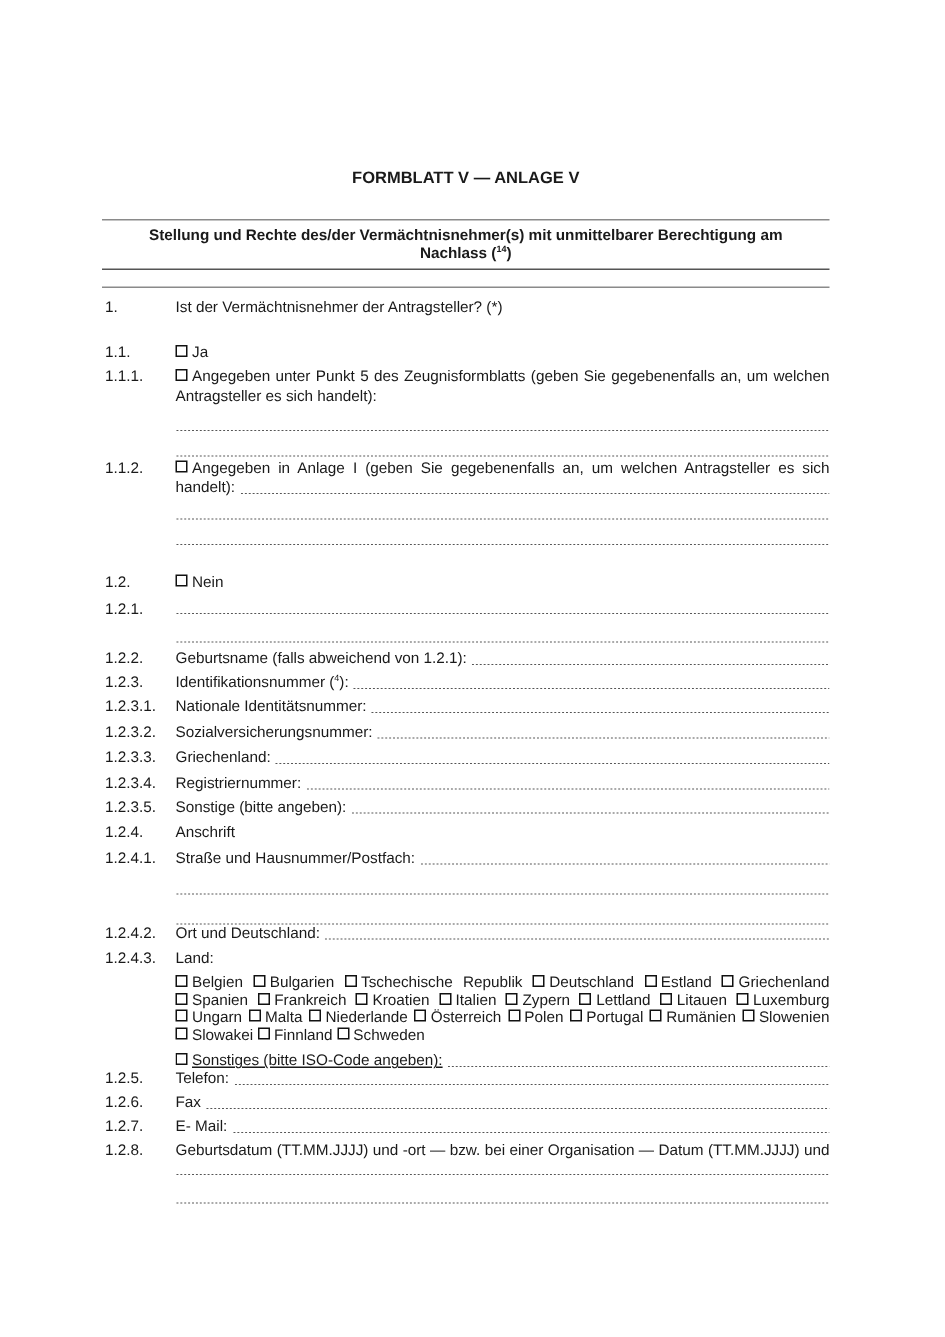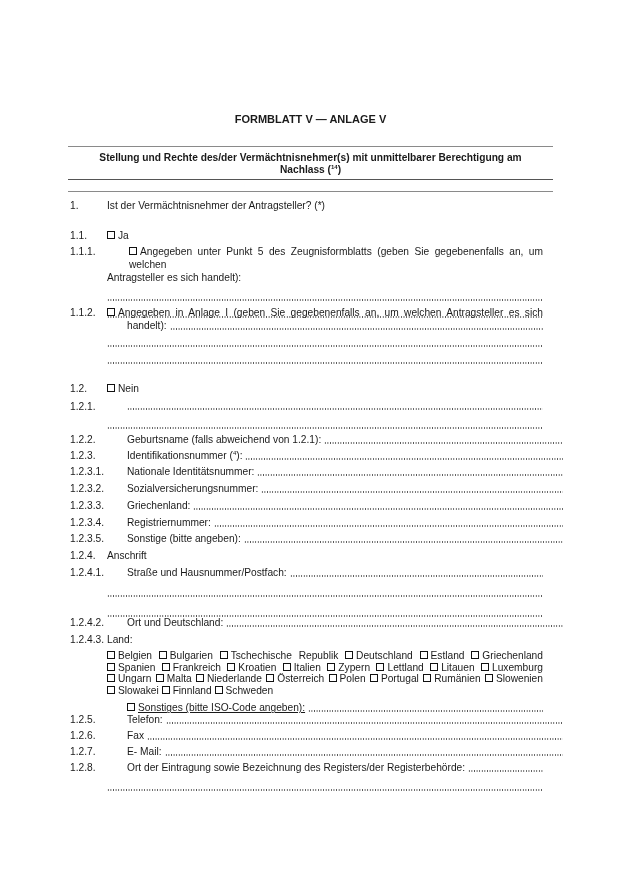--- a/index.html
+++ b/index.html
@@ -22,22 +22,22 @@
     .rule.r2 { top: 179px; border-top-color: #555; }
     .rule.r3 { top: 191px; border-top-color: #8a8a8a; }
     .section-title {
       position: absolute; left: 0; top: 152px; width: 485px;
       text-align: center; font-weight: bold; font-size: 10.2px; line-height: 12px;
     }
     sup { font-size: 6px; vertical-align: 4px; line-height: 0; }
 
     .row { position: absolute; left: 2px; width: 483px; }
     .num { position: absolute; left: 0; top: 0; width: 46px; }
-    .content { position: absolute; left: 37px; top: 0; width: 436px; text-align: justify; }
-    .line { display: flex; white-space: nowrap; overflow: hidden; margin-left: 20px; }
+    .content { position: absolute; left: 47px; top: 0; width: 436px; text-align: justify; }
+    .line { display: flex; white-space: nowrap; overflow: hidden; }
     .line .lbl { flex: 0 0 auto; padding-right: 3px; }
     .dots {
       flex: 1 1 auto; height: 10px; align-self: flex-end; margin-bottom: 2px;
       background-image: radial-gradient(circle, #555 0.55px, transparent 0.7px);
       background-size: 2.6px 2px;
       background-repeat: repeat-x;
       background-position: 0 100%;
     }
     .dotline { height: 13px; display: flex; }
     .cb {
@@ -68,21 +68,21 @@
   </div>
 
   <div class="row" style="top:229px;">
     <span class="num">1.1.</span>
     <span class="content"><span class="cb"></span><span>Ja</span></span>
   </div>
 
   <div class="row" style="top:245px;">
     <span class="num">1.1.1.</span>
     <div class="content">
-      <div style="text-align:justify;text-align-last:justify;margin-left:22px;"><span class="cb"></span><span>Angegeben unter Punkt 5 des Zeugnisformblatts (geben Sie gegebenenfalls an, um welchen</span></div>
+      <div style="text-align:justify;text-align-last:justify;"><span class="cb"></span><span>Angegeben unter Punkt 5 des Zeugnisformblatts (geben Sie gegebenenfalls an, um welchen</span></div>
       <div>Antragsteller es sich handelt):</div>
       <div class="dotline" style="margin-top:6px;">
           <span class="dots"></span>
         </div>
       <div class="dotline" style="margin-top:4px;">
           <span class="dots"></span>
         </div>
     </div>
   </div>
 
@@ -237,22 +237,22 @@
     <span class="num">1.2.7.</span>
     <div class="content line">
         <span class="lbl">E- Mail:</span>
         <span class="dots"></span>
       </div>
   </div>
 
   <div class="row" style="top:761px;">
     <span class="num">1.2.8.</span>
     <div class="content">
-      <div class="line">
-          <span class="lbl">Ort der Eintragung sowie Bezeichnung des Registers/der Registerbehörde:</span>
+      <div style="text-align:justify;text-align-last:justify;">Geburtsdatum (TT.MM.JJJJ) und -ort — bzw. bei einer Organisation — Datum (TT.MM.JJJJ) und</div>
+      <div class="line">
           <span class="dots"></span>
         </div>
       <div class="dotline" style="margin-top:6px;">
           <span class="dots"></span>
         </div>
     </div>
   </div>
 
 </div>
 

